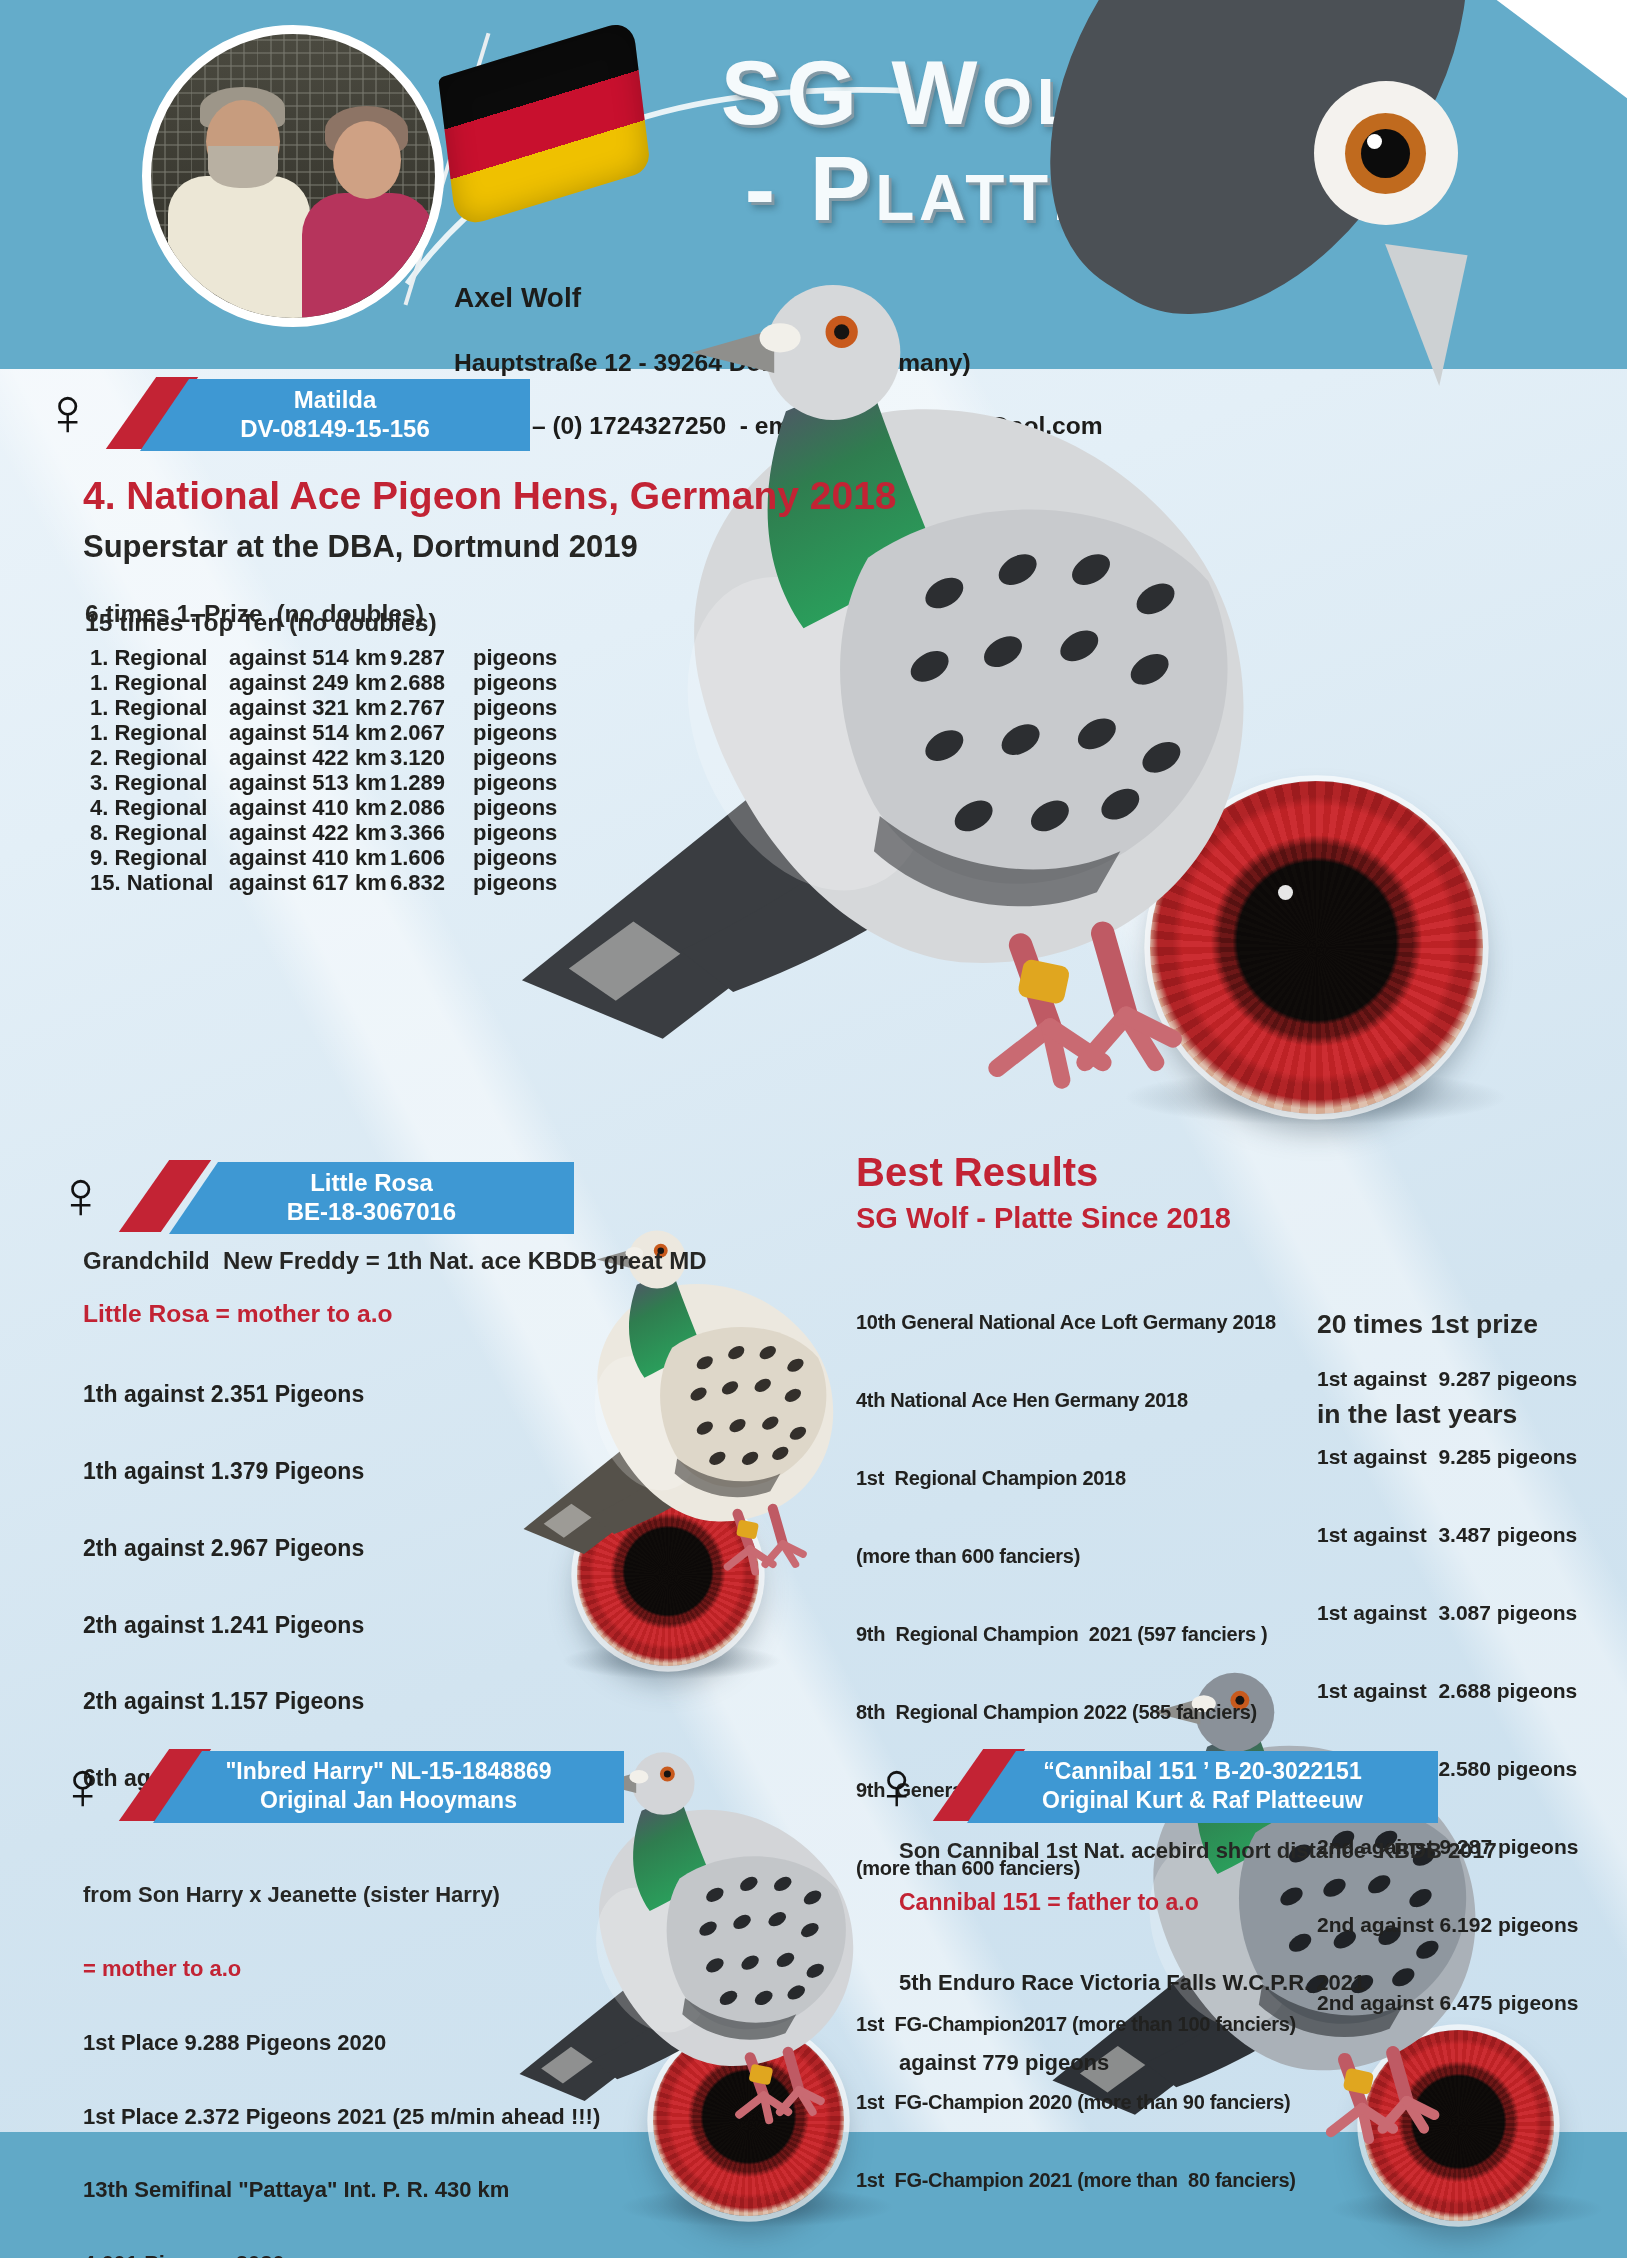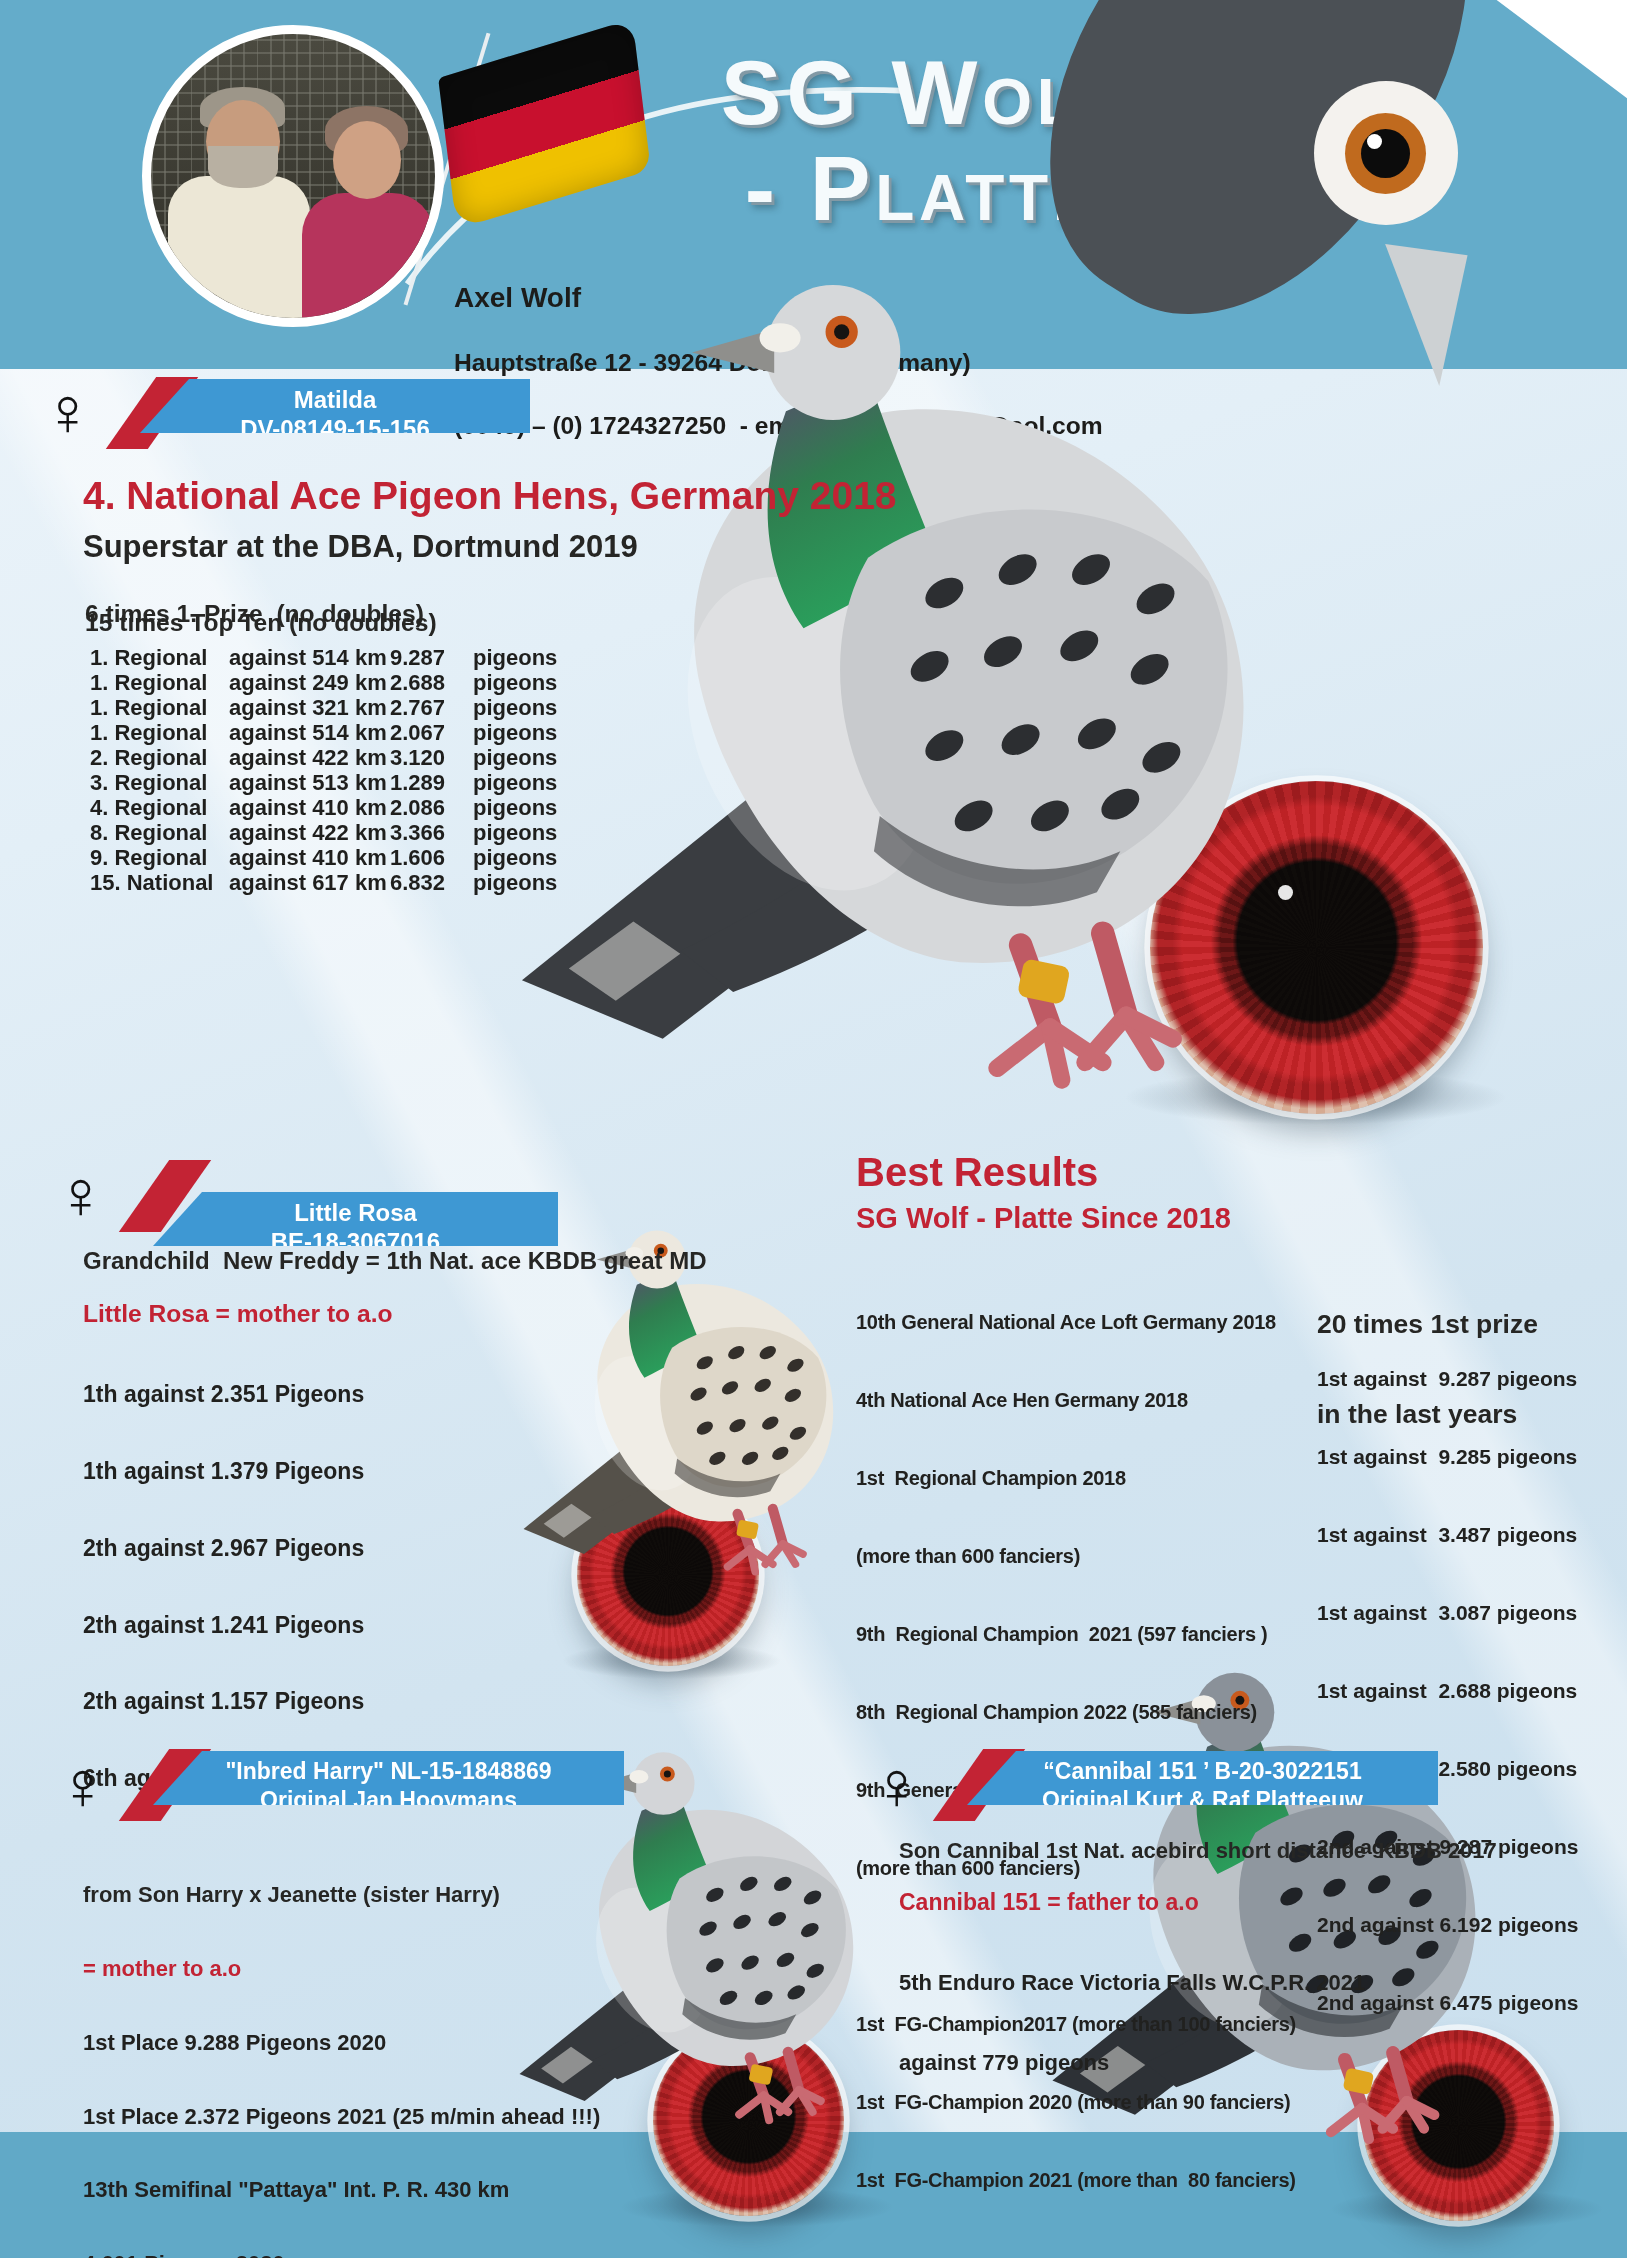--- a/index.html
+++ b/index.html
@@ -42,21 +42,21 @@
   .ph-head{position:absolute;left:1088px;top:-199px;width:341px;height:530px;background:#4b5055;border-radius:46%;transform:rotate(32deg);z-index:5;}
   .ph-beak{position:absolute;left:1363px;top:244px;width:123px;height:142px;background:#cdd1d3;
         clip-path:polygon(18% 0,85% 8%,62% 100%);z-index:4;}
   .ph-eye-white{position:absolute;left:1314px;top:81px;width:144px;height:144px;border-radius:50%;background:#f4f2ee;z-index:6;}
   .ph-eye-orange{position:absolute;left:1345px;top:113px;width:81px;height:81px;border-radius:50%;background:#c06a1e;z-index:7;}
   .ph-eye-pupil{position:absolute;left:1361px;top:129px;width:49px;height:49px;border-radius:50%;background:#0c0c0c;z-index:8;}
   .ph-eye-glint{position:absolute;left:1367px;top:134px;width:15px;height:15px;border-radius:50%;background:#fff;z-index:9;}
   
   .sexsym{position:absolute;font-weight:700;font-size:68px;line-height:68px;color:#121212;z-index:10;}
   .slash{position:absolute;width:42px;height:72px;background:#c32334;transform:skewX(-35deg);z-index:10;}
-  .badge{position:absolute;height:54px;background:#3e98d3;color:#fff;text-align:center;
+  .badge{position:absolute;height:72px;background:#3e98d3;color:#fff;text-align:center;
          font-weight:700;font-size:24px;line-height:29px;padding-top:5.7px;box-sizing:border-box;
          clip-path:polygon(49px 0,100% 0,100% 100%,0 100%);z-index:10;}
   .red-head{position:absolute;font-weight:700;color:#c22334;white-space:pre;z-index:10;}
   .dark-head{position:absolute;font-weight:700;color:#262624;white-space:pre;z-index:10;}
   .list{position:absolute;font-weight:700;color:#21211f;white-space:pre;z-index:10;}
   .list div{white-space:pre;}
   .gridtable{position:absolute;display:grid;grid-template-columns:139px 161px 66px 102px;
          grid-auto-rows:25px;font-weight:700;font-size:22px;color:#1f1f1d;z-index:10;white-space:pre;}
   .gridtable .num{text-align:left;}
   .gridtable .unit{padding-left:17px;}
@@ -191,21 +191,21 @@
   </div>
   <div class="ground-shadow" style="left:1117px;top:1069px;width:397px;height:57px;"></div>
   <div class="eye-disc" style="left:1150px;top:781px;width:333px;height:333px;"></div>
   <div class="eye-glint" style="left:1278px;top:885px;width:15px;height:15px;"></div>
   <svg class="pigeon" style="left:492px;top:241px;width:1022px;height:880px;--body:#d6d8da;--wing:#c8cacd;--spots:#2c2e31;--tail:#3a3d41;" viewBox="0 0 1080 930" width="1022" height="880">
       <use href="#pigeon"></use>
     </svg>
 
   <div class="sexsym" style="left:55px;top:1160px;">♀</div>
   <div class="slash" style="left:144px;top:1160px;"></div>
-  <div class="badge" style="left:153px;top:1162px;width:405px;margin-top:30px;">
+  <div class="badge" style="left:169px;top:1162px;width:405px;">
     <div>Little Rosa</div>
     <div>BE-18-3067016</div>
   </div>
   <div class="dark-head" style="left:83px;top:1247px;font-size:24px;line-height:28px;">Grandchild  New Freddy = 1th Nat. ace KBDB great MD</div>
   <div class="red-head" style="left:83px;top:1300px;font-size:24.6px;line-height:28px;">Little Rosa = mother to a.o</div>
   <div class="list" style="left:83px;top:1331px;font-size:23px;line-height:25.6px;">
     <div>1th against 2.351 Pigeons</div>
     <div>1th against 1.379 Pigeons</div>
     <div>2th against 2.967 Pigeons</div>
     <div>2th against 1.241 Pigeons</div>

